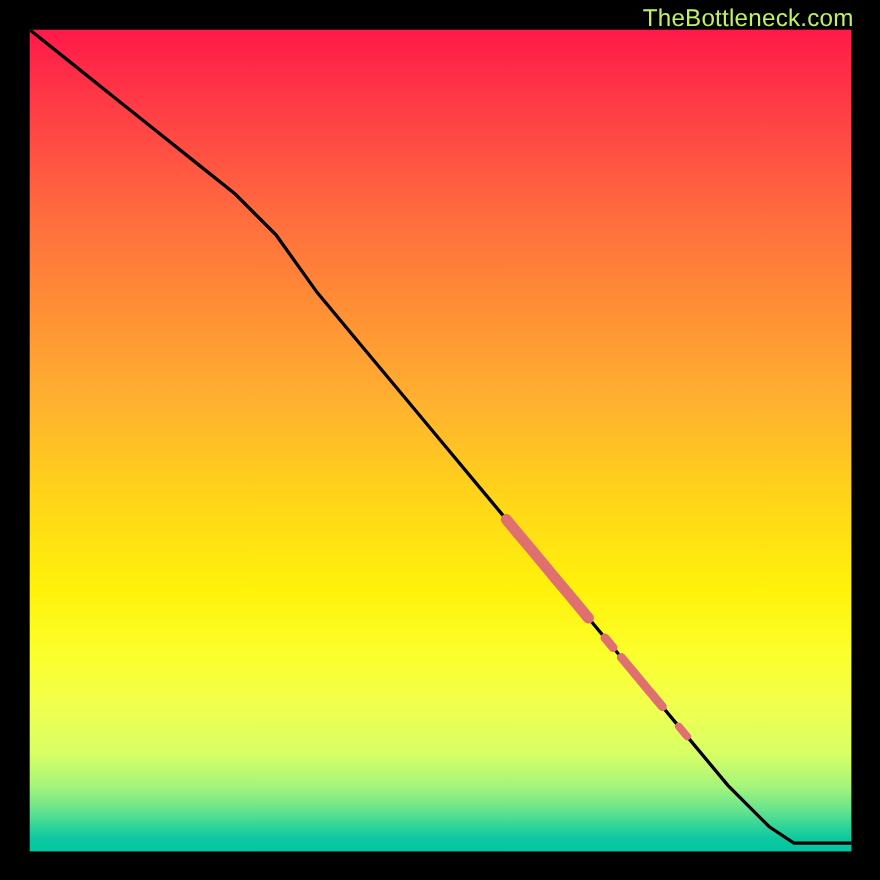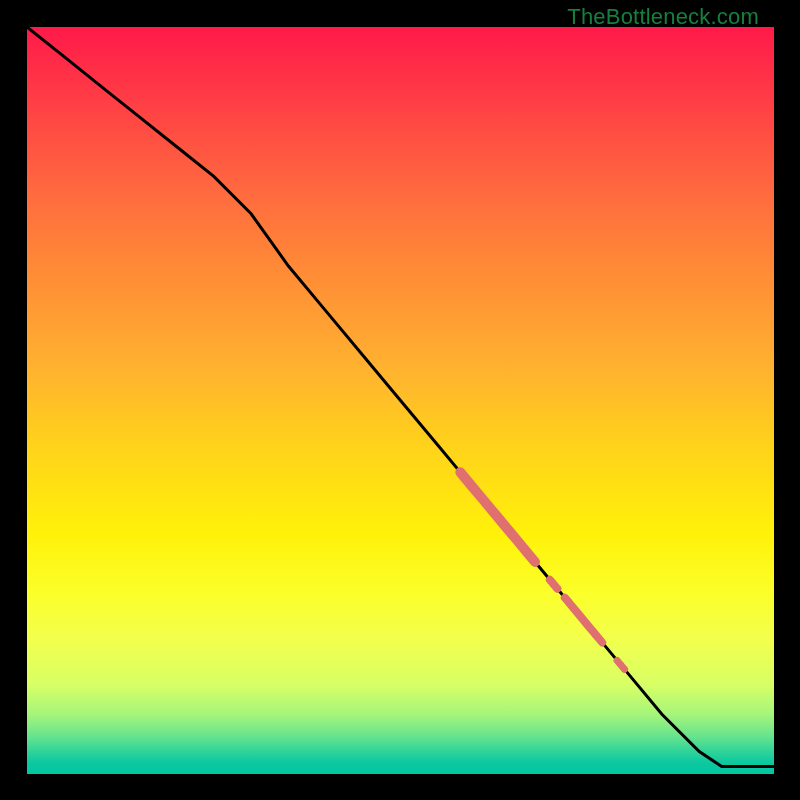--- a/index.html
+++ b/index.html
@@ -39,22 +39,22 @@
       #a6f57a 92%,
       #66e38e 95%,
       #2fd39a 97%,
       #0cc8a0 98.5%,
       #00c7a2 100%
     );
   }
   .attribution {
     position: absolute;
     top: 4px;
-    right: 41px;
-    color: #15803d;
+    right: 24px;
+    color: #bef264;
     font-size: 22px;
     font-weight: 500;
     letter-spacing: 0.2px;
     user-select: none;
   }
   svg.curve {
     position: absolute;
     left: 0;
     top: 0;
     width: 747px;

